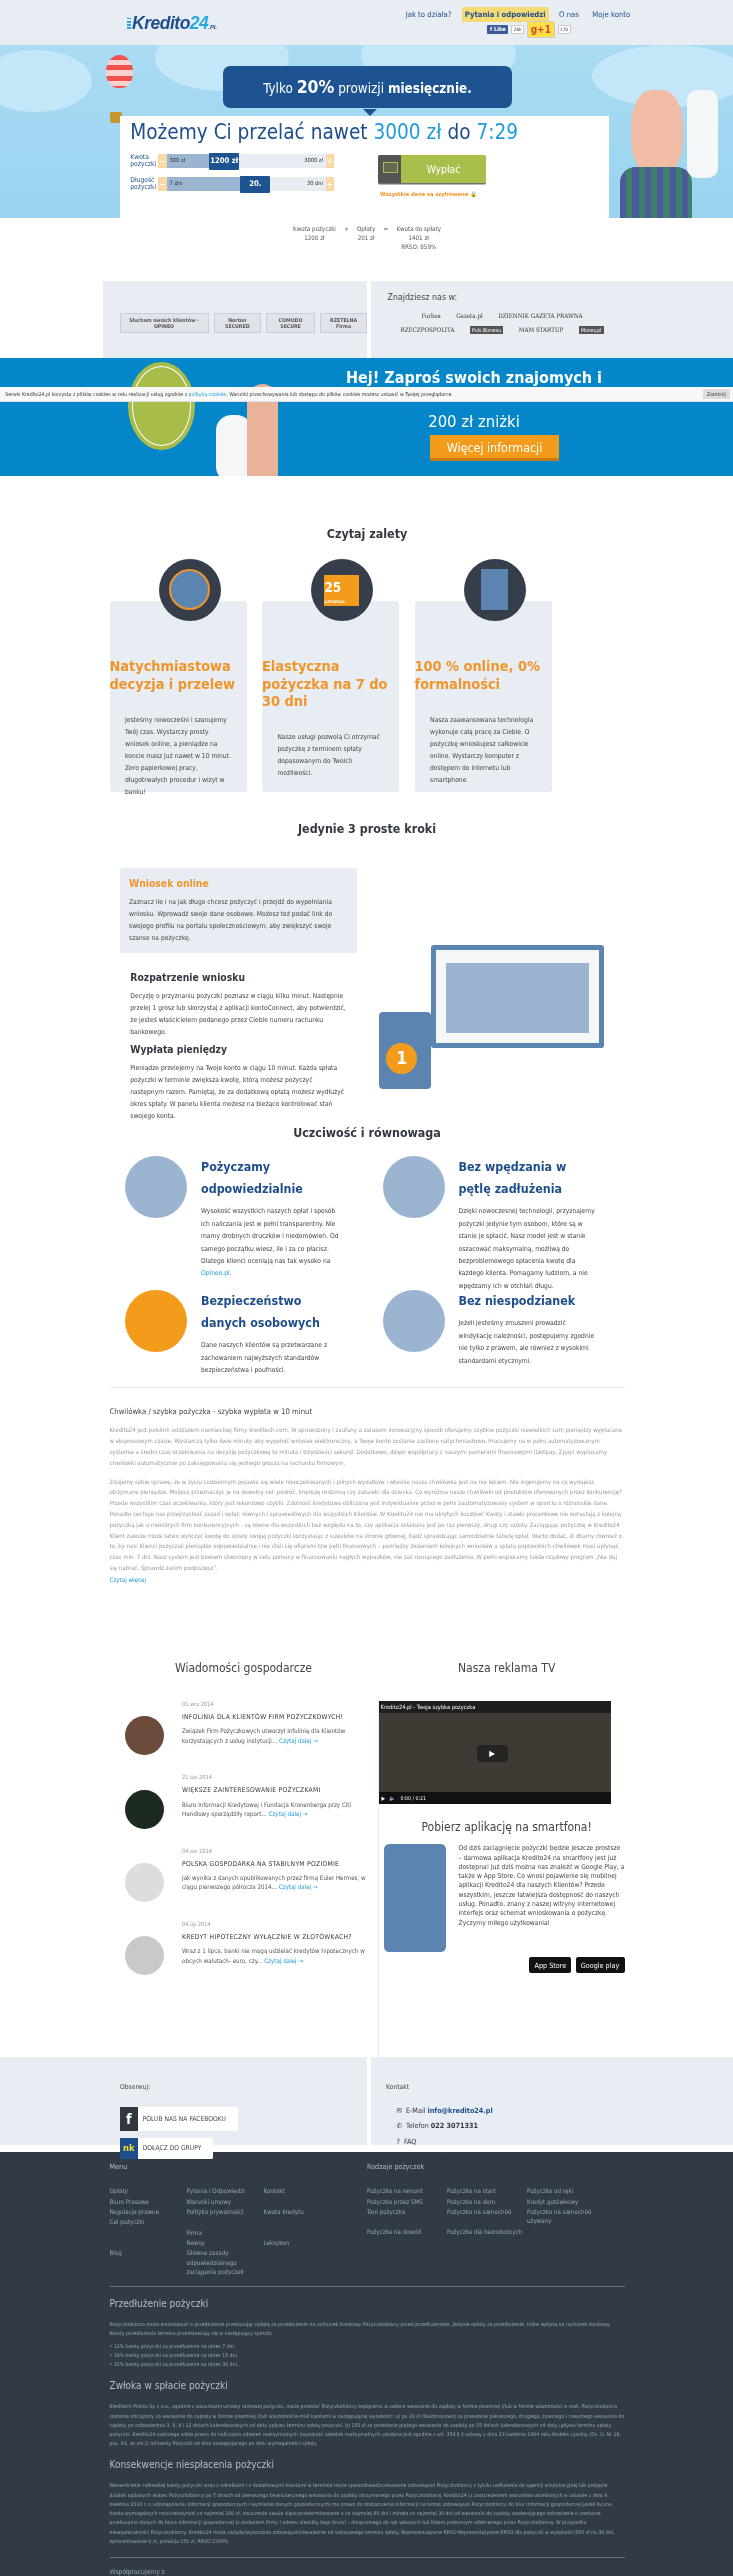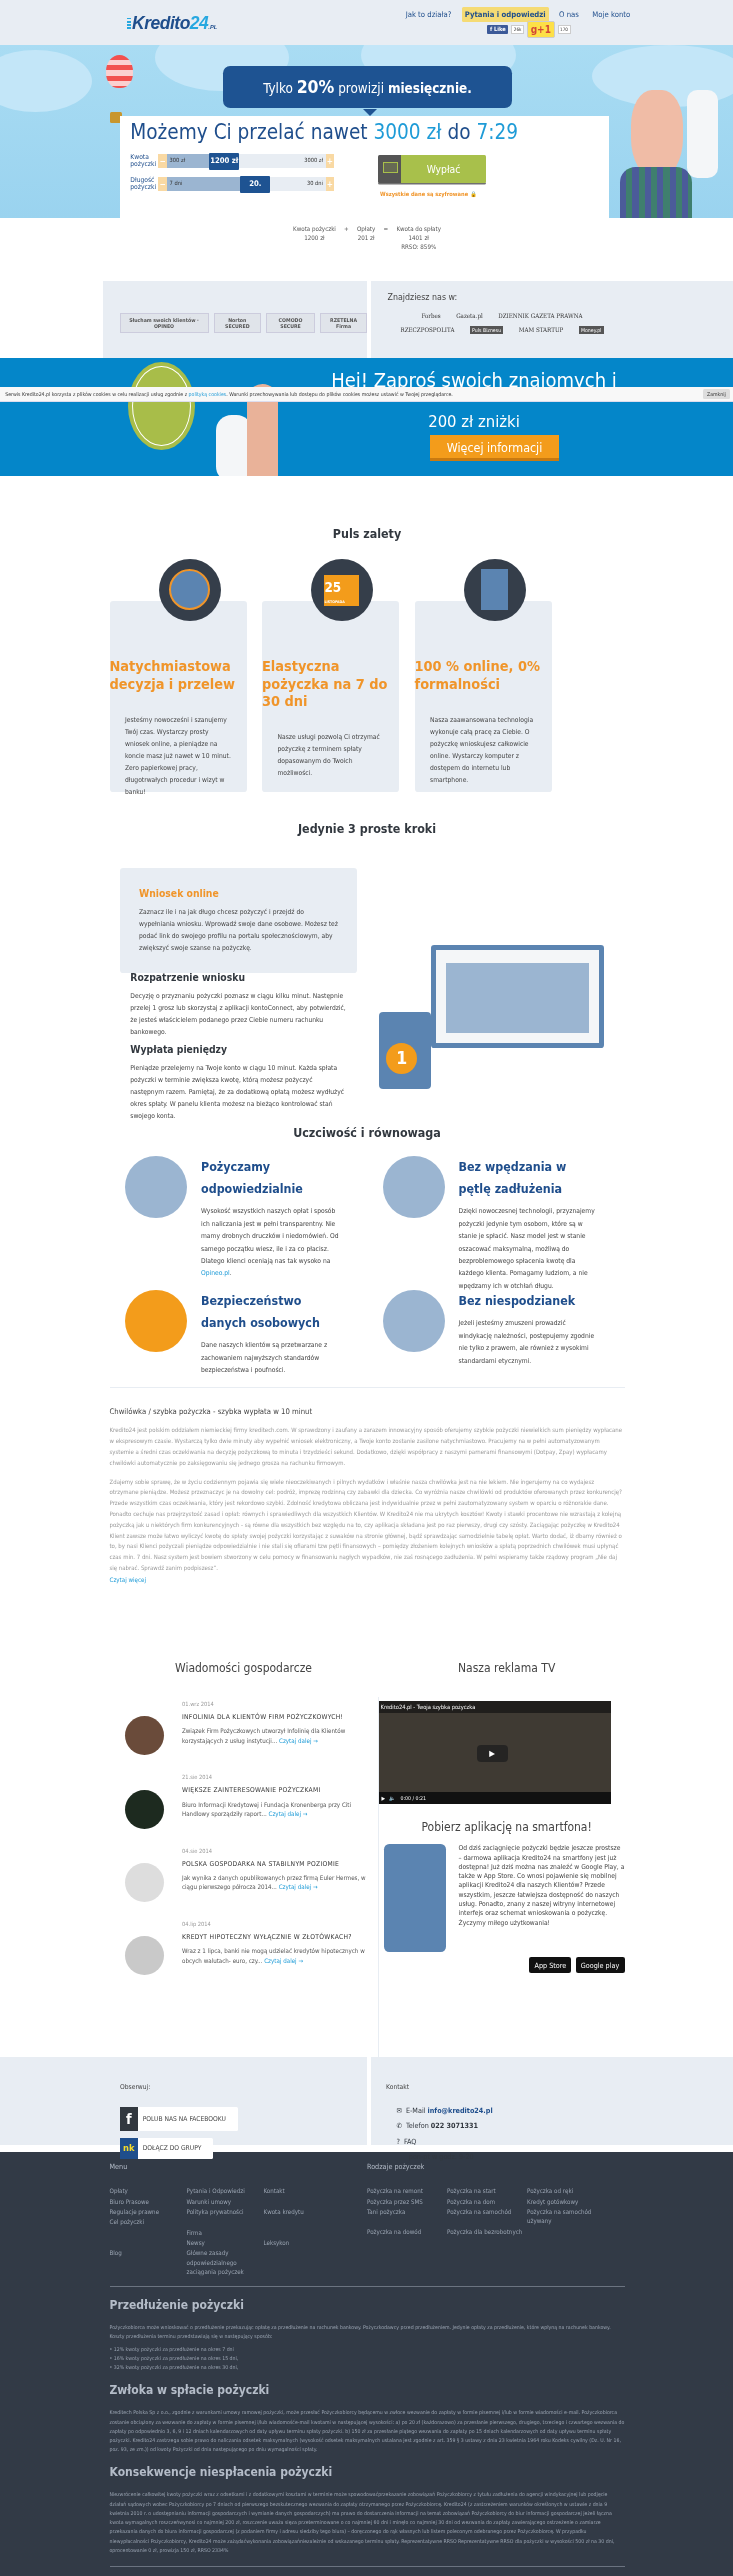--- a/index.html
+++ b/index.html
@@ -55,21 +55,21 @@
 .badges{position:absolute;left:16.5px;top:32px;display:flex;gap:5.2px;align-items:center}
 .badge{background:#e0e4ea;color:#555;font-size:5.2px;padding:3.1px;border:0.5px solid #ccd;text-align:center;font-weight:bold}
 .find{position:absolute;left:16.5px;top:11.3px;font-size:8.8px;color:#444}
 .media{position:absolute;left:28px;top:31px;width:206px;display:flex;flex-wrap:wrap;gap:7.2px 15.5px;justify-content:center}
 .media span{font-size:6.2px;color:#333;font-family:"DejaVu Serif",serif}
 .media span.dark{background:#555;color:#fff;padding:1px 2.1px;font-family:"DejaVu Sans",sans-serif;font-size:5.2px}
 
 #invite{height:118px;background:#0486c9;position:relative;overflow:hidden}
 .green-circle{position:absolute;left:128px;top:4.1px;width:67px;height:88px;border-radius:50%;background:#a8bd49}
 .green-circle:after{content:"";position:absolute;left:4.1px;top:4.1px;right:4.1px;bottom:4.1px;border:1px solid #fff;border-radius:50%}
-.invite-title{position:absolute;left:309px;top:10.3px;width:330px;color:#fff;font-size:20px;text-align:center;font-weight:normal}
+.invite-title{position:absolute;left:309px;top:10.3px;width:330px;color:#fff;font-size:16px;text-align:center;font-weight:bold}
 .invite-sub{position:absolute;left:309px;top:54px;width:330px;color:#fff;font-size:16.5px;text-align:center}
 .invite-btn{position:absolute;left:430px;top:77px;width:129px;height:26px;background:#f39c1b;color:#fff;font-size:12.4px;text-align:center;line-height:25px;border-bottom:3.1px solid #c97a10;cursor:pointer}
 .char2{position:absolute;left:216px;top:26px;width:88px;height:93px}
 .char2 .r{position:absolute;left:0;top:31px;width:36px;height:67px;background:#f4f6f8;border-radius:15.5px}
 .char2 .m{position:absolute;left:31px;top:0;width:31px;height:98px;background:#e9b299;border-radius:15.5px 15.5px 0 0}
 .cookie{position:absolute;left:0;top:29px;width:734px;height:14.4px;background:#f8f8f8;border-bottom:1px solid #dde;font-size:5.2px;color:#333;padding:4.1px 5.2px}
 .cookie .close{position:absolute;right:4.1px;top:1.5px;background:#ddd;border-radius:1.5px;padding:2.1px 4.1px;font-size:5.2px;cursor:pointer}
 
 .sec-title{text-align:center;font-size:12.4px;font-weight:bold;color:#32383f}
 #zalety{padding-top:50px;height:340px}
@@ -78,21 +78,21 @@
 .card .icon{position:absolute;left:49px;top:-42px;width:62px;height:62px;border-radius:50%;background:#353e4a}
 .card h3{color:#f0952a;font-size:14.4px;font-weight:bold;line-height:17.5px}
 .card p{font-size:6.7px;color:#444;line-height:12px;margin:20.6px 15.5px 0}
 .clock{position:absolute;left:10.3px;top:10.3px;width:41px;height:41px;border-radius:50%;background:#5b84b1;border:2.6px solid #f0952a}
 .cal{position:absolute;left:13.4px;top:15.5px;width:35px;height:31px;background:#f39c1b;color:#fff;font-size:13.4px;font-weight:bold;line-height:25px}
 .cal small{display:block;font-size:3.6px;line-height:4.1px}
 .doc{position:absolute;left:17.5px;top:10.3px;width:27px;height:41px;background:#5b84b1}
 #kroki{height:309px;position:relative}
 #kroki .sec-title{padding-top:5.2px}
 .step{position:absolute;left:120px;width:237px}
-.step.active{background:#e8edf3;border-radius:3.1px;padding:19px}
+.step.active{background:#e8edf3;border-radius:3.1px;padding:9px}
 .step h3{font-size:10.3px;font-weight:bold;color:#32383f;margin-bottom:7.2px}
 .step.active h3{color:#f0952a}
 .step p{font-size:6.7px;color:#444;line-height:12px}
 .laptop{position:absolute;left:381px;top:80px;width:173px;height:139px}
 .laptop .screen{position:absolute;left:52px;top:0;width:173px;height:103px;background:#5b84b1;border-radius:3.1px}
 .laptop .screen:after{content:"";position:absolute;left:5.2px;top:5.2px;right:5.2px;bottom:5.2px;background:#9bb5d1;border:10.3px solid #f4f6f8;border-top-width:13px}
 .laptop .phone{position:absolute;left:0;top:67px;width:52px;height:77px;background:#5b84b1;border-radius:4.1px}
 .laptop .num{position:absolute;left:7.2px;top:98px;width:31px;height:31px;border-radius:50%;background:#f39c1b;color:#fff;font-size:17.5px;font-weight:bold;text-align:center;line-height:31px}
 #uczciwosc{height:252px;position:relative}
 .fair{position:absolute;width:216px}
@@ -134,21 +134,21 @@
 .sbtn .t{padding-left:5.2px;font-size:6.7px;color:#444}
 .contact{margin-top:26px;margin-left:10.3px;font-size:7.7px;line-height:24px}
 .contact b{color:#1f4e8c}
 #footer{background:#323a46;color:#9aa4b2;padding:10.3px 0 20.6px;margin-top:6.2px}
 #footer .wrap{width:515px}
 .fcols{display:flex}
 .fcol h4{color:#b4bcc8;font-size:7.2px;font-weight:normal;margin-bottom:15.5px}
 .fgrid{display:grid;gap:1px 0;font-size:6.2px;line-height:9.3px}
 .fgrid a{color:#9aa4b2;cursor:pointer}
 .fline{border-top:0.5px solid #6b7380;margin:10.3px 0}
-#footer h5{color:#b4bcc8;font-size:12px;margin:10.3px 0 11.3px;font-weight:bold}
+#footer h5{color:#b4bcc8;font-size:10px;margin:10.3px 0 11.3px;font-weight:normal}
 #footer p{font-size:5.2px;line-height:9.3px;margin-bottom:3.1px}
 </style>
 </head>
 <body>
 
 <div id="header">
   <div class="wrap">
     <div class="logo"><span class="dash"></span><span>Kredito</span><span class="n">24</span><span class="pl">.PL</span></div>
     <nav class="topnav">
       <a>Jak to działa?</a>
@@ -269,21 +269,21 @@
   <div class="invite-title">Hej! Zaproś swoich znajomych i</div>
   <div class="invite-sub">200 zł zniżki</div>
   <div class="invite-btn">Więcej informacji</div>
   <div class="cookie">
     <span>Serwis Kredito24.pl korzysta z plików cookies w celu realizacji usług zgodnie z </span><a>polityką cookies</a><span>. Warunki przechowywania lub dostępu do plików cookies możesz ustawić w Twojej przeglądarce.</span>
     <span class="close">Zamknij</span>
   </div>
 </div>
 
 <div id="zalety" class="wrap">
-  <h2 class="sec-title">Puls zalety</h2>
+  <h2 class="sec-title">Czytaj zalety</h2>
   <div class="cards">
     <div class="card">
       <div class="icon">
           <div class="clock"></div>
         </div>
       <h3>Natychmiastowa decyzja i przelew</h3>
       <p>Jesteśmy nowocześni i szanujemy Twój czas. Wystarczy prosty wniosek online, a pieniądze na koncie masz już nawet w 10 minut. Zero papierkowej pracy, długotrwałych procedur i wizyt w banku!</p>
     </div>
     <div class="card">
       <div class="icon">

